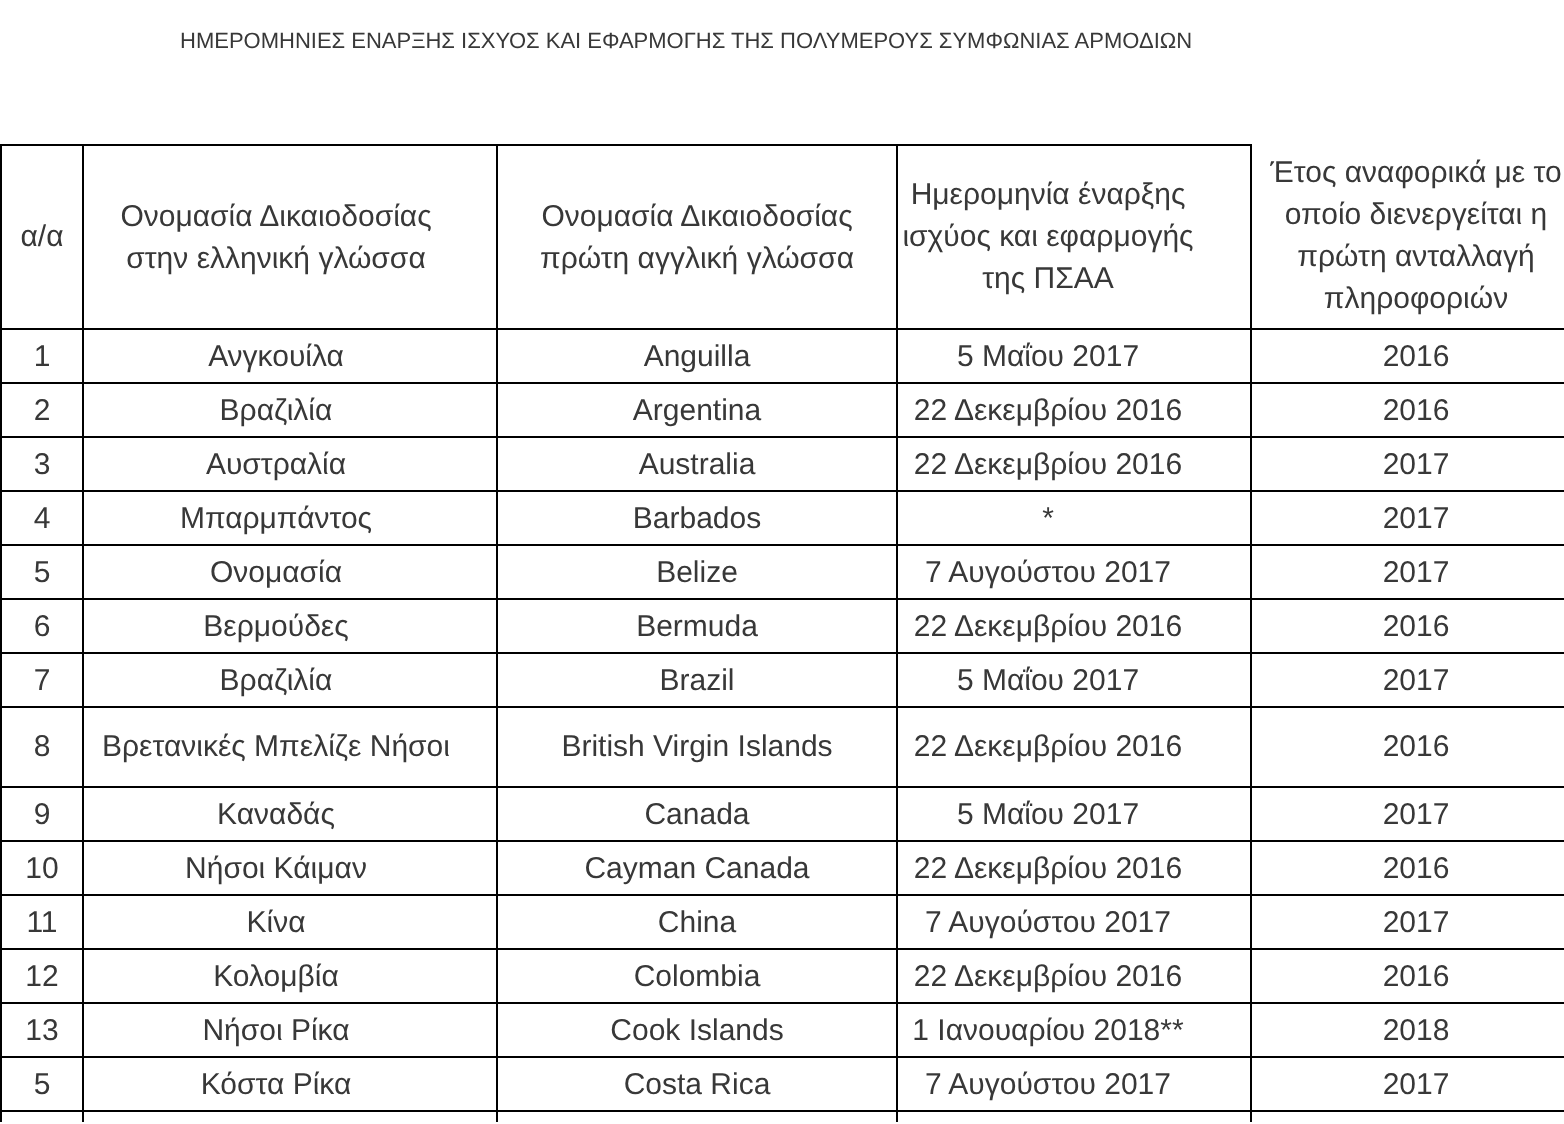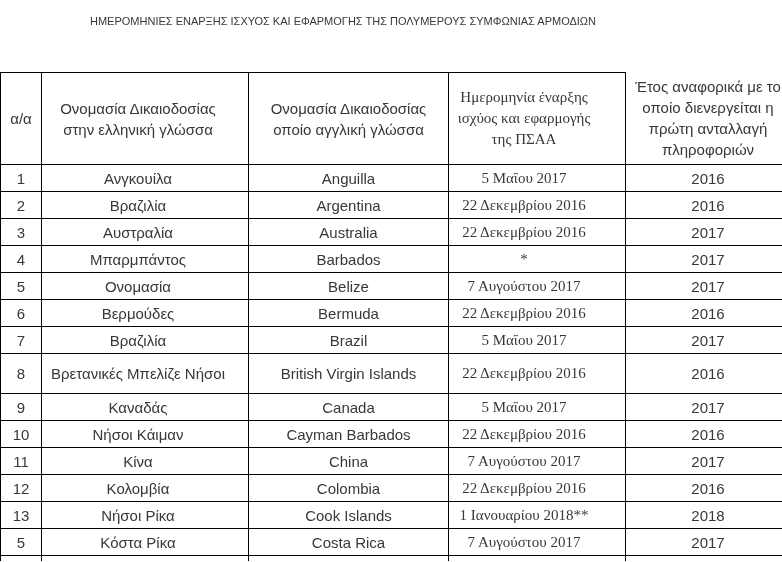--- a/index.html
+++ b/index.html
@@ -38,21 +38,21 @@
   }
   .juris thead tr { height: 92px; }
   .juris tbody tr { height: 27px; }
   .juris tbody tr.tall { height: 40px; }
   .juris tbody tr.stub { height: 5px; }
   .juris tbody tr.stub td { border-bottom: none; }
 
   .juris th .hline { display: block; white-space: nowrap; line-height: 21px; }
   .juris th.year-h { border-top: none; vertical-align: top; padding-top: 3px; }
   .juris th.name-el-h, .juris td.name-el { padding-right: 14px; }
-  .juris th.date-h,    .juris td.date    { padding-right: 26px; font-family: Liberation Serif, serif; }
+  .juris th.date-h,    .juris td.date    { padding-right: 26px; }
   .juris td { white-space: nowrap; }
 </style>
 </head>
 <body>
 
 <div class="doc-title">
   <span>ΗΜΕΡΟΜΗΝΙΕΣ ΕΝΑΡΞΗΣ ΙΣΧΥΟΣ ΚΑΙ ΕΦΑΡΜΟΓΗΣ ΤΗΣ ΠΟΛΥΜΕΡΟΥΣ ΣΥΜΦΩΝΙΑΣ ΑΡΜΟΔΙΩΝ</span>
 </div>
 
 <table class="juris">
@@ -67,21 +67,21 @@
     <tr>
       <th>
         <span class="hline">α/α</span>
       </th>
       <th class="name-el-h">
         <span class="hline">Ονομασία Δικαιοδοσίας</span>
         <span class="hline">στην ελληνική γλώσσα</span>
       </th>
       <th>
         <span class="hline">Ονομασία Δικαιοδοσίας</span>
-        <span class="hline">οποίο αγγλική γλώσσα</span>
+        <span class="hline">πρώτη αγγλική γλώσσα</span>
       </th>
       <th class="date-h">
         <span class="hline">Ημερομηνία έναρξης</span>
         <span class="hline">ισχύος και εφαρμογής</span>
         <span class="hline">της ΠΣΑΑ</span>
       </th>
       <th class="year-h">
         <span class="hline">Έτος αναφορικά με το</span>
         <span class="hline">οποίο διενεργείται η</span>
         <span class="hline">πρώτη ανταλλαγή</span>
@@ -149,21 +149,21 @@
     <tr>
       <td>9</td>
       <td class="name-el">Καναδάς</td>
       <td>Canada</td>
       <td class="date">5 Μαΐου 2017</td>
       <td>2017</td>
     </tr>
     <tr>
       <td>10</td>
       <td class="name-el">Νήσοι Κάιμαν</td>
-      <td>Cayman Barbados</td>
+      <td>Cayman Canada</td>
       <td class="date">22 Δεκεμβρίου 2016</td>
       <td>2016</td>
     </tr>
     <tr>
       <td>11</td>
       <td class="name-el">Κίνα</td>
       <td>China</td>
       <td class="date">7 Αυγούστου 2017</td>
       <td>2017</td>
     </tr>

